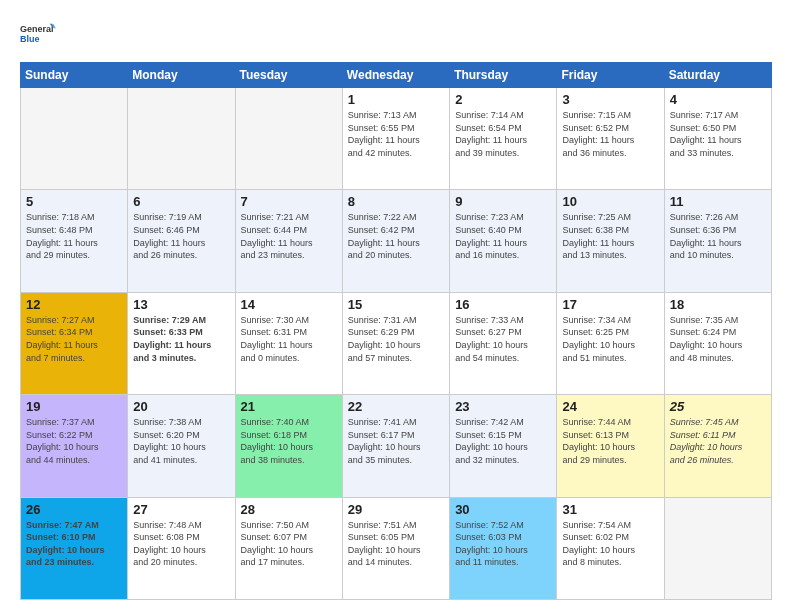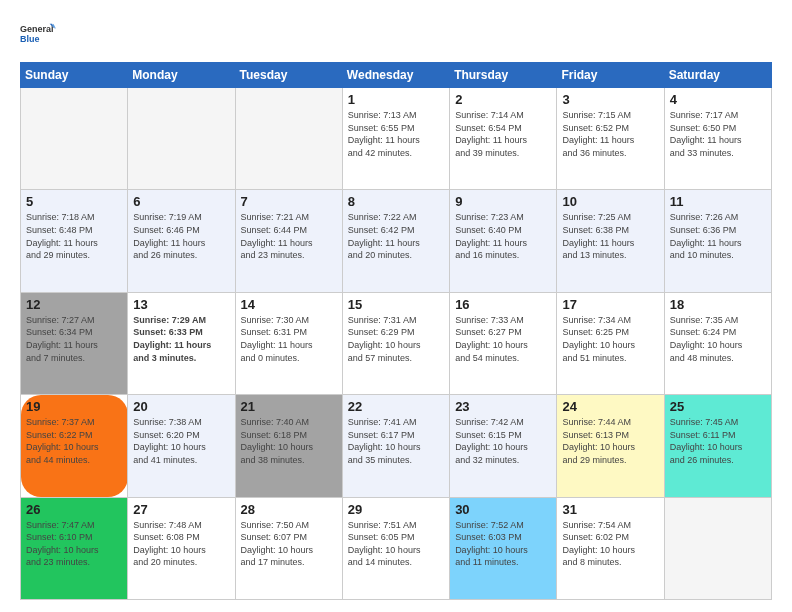--- a/index.html
+++ b/index.html
@@ -202,21 +202,21 @@
           </td>
           <td style="background: rgb(238, 242, 251);">
             <span class="day-number">11</span>
             <div class="day-info" style="white-space: pre-line;">Sunrise: 7:26 AM
 Sunset: 6:36 PM
 Daylight: 11 hours
 and 10 minutes.</div>
           </td>
         </tr>
         <tr>
-          <td style="background: #a3a3a3;">
+          <td style="background: #eab308;">
             <span class="day-number">12</span>
             <div class="day-info" style="white-space: pre-line;">Sunrise: 7:27 AM
 Sunset: 6:34 PM
 Daylight: 11 hours
 and 7 minutes.</div>
           </td>
           <td style="background: rgb(255, 255, 255);">
             <span class="day-number">13</span>
             <div class="day-info" style="white-space: pre-line; font-weight: bold;">Sunrise: 7:29 AM
 Sunset: 6:33 PM
@@ -253,35 +253,35 @@
           </td>
           <td style="background: rgb(255, 255, 255);">
             <span class="day-number">18</span>
             <div class="day-info" style="white-space: pre-line;">Sunrise: 7:35 AM
 Sunset: 6:24 PM
 Daylight: 10 hours
 and 48 minutes.</div>
           </td>
         </tr>
         <tr>
-          <td style="background: #f97316; border-radius: 20px;">
+          <td style="background: #c4b5fd;">
             <span class="day-number">19</span>
             <div class="day-info" style="white-space: pre-line;">Sunrise: 7:37 AM
 Sunset: 6:22 PM
 Daylight: 10 hours
 and 44 minutes.</div>
           </td>
           <td style="background: rgb(238, 242, 251);">
             <span class="day-number">20</span>
             <div class="day-info" style="white-space: pre-line;">Sunrise: 7:38 AM
 Sunset: 6:20 PM
 Daylight: 10 hours
 and 41 minutes.</div>
           </td>
-          <td style="background: #a3a3a3;">
+          <td style="background: #86efac;">
             <span class="day-number">21</span>
             <div class="day-info" style="white-space: pre-line;">Sunrise: 7:40 AM
 Sunset: 6:18 PM
 Daylight: 10 hours
 and 38 minutes.</div>
           </td>
           <td style="background: rgb(238, 242, 251);">
             <span class="day-number">22</span>
             <div class="day-info" style="white-space: pre-line;">Sunrise: 7:41 AM
 Sunset: 6:17 PM
@@ -295,32 +295,32 @@
 Daylight: 10 hours
 and 32 minutes.</div>
           </td>
           <td style="background: #fef9c3;">
             <span class="day-number">24</span>
             <div class="day-info" style="white-space: pre-line;">Sunrise: 7:44 AM
 Sunset: 6:13 PM
 Daylight: 10 hours
 and 29 minutes.</div>
           </td>
-          <td style="background: #5eead4;">
+          <td style="background: #fef9c3; font-style: italic;">
             <span class="day-number">25</span>
             <div class="day-info" style="white-space: pre-line;">Sunrise: 7:45 AM
 Sunset: 6:11 PM
 Daylight: 10 hours
 and 26 minutes.</div>
           </td>
         </tr>
         <tr>
-          <td style="background: #22c55e; margin-left: 40px;">
+          <td style="background: #0ea5e9; margin-left: 40px;">
             <span class="day-number">26</span>
-            <div class="day-info" style="white-space: pre-line;">Sunrise: 7:47 AM
+            <div class="day-info" style="white-space: pre-line; font-weight: bold;">Sunrise: 7:47 AM
 Sunset: 6:10 PM
 Daylight: 10 hours
 and 23 minutes.</div>
           </td>
           <td style="background: rgb(255, 255, 255);">
             <span class="day-number">27</span>
             <div class="day-info" style="white-space: pre-line;">Sunrise: 7:48 AM
 Sunset: 6:08 PM
 Daylight: 10 hours
 and 20 minutes.</div>

